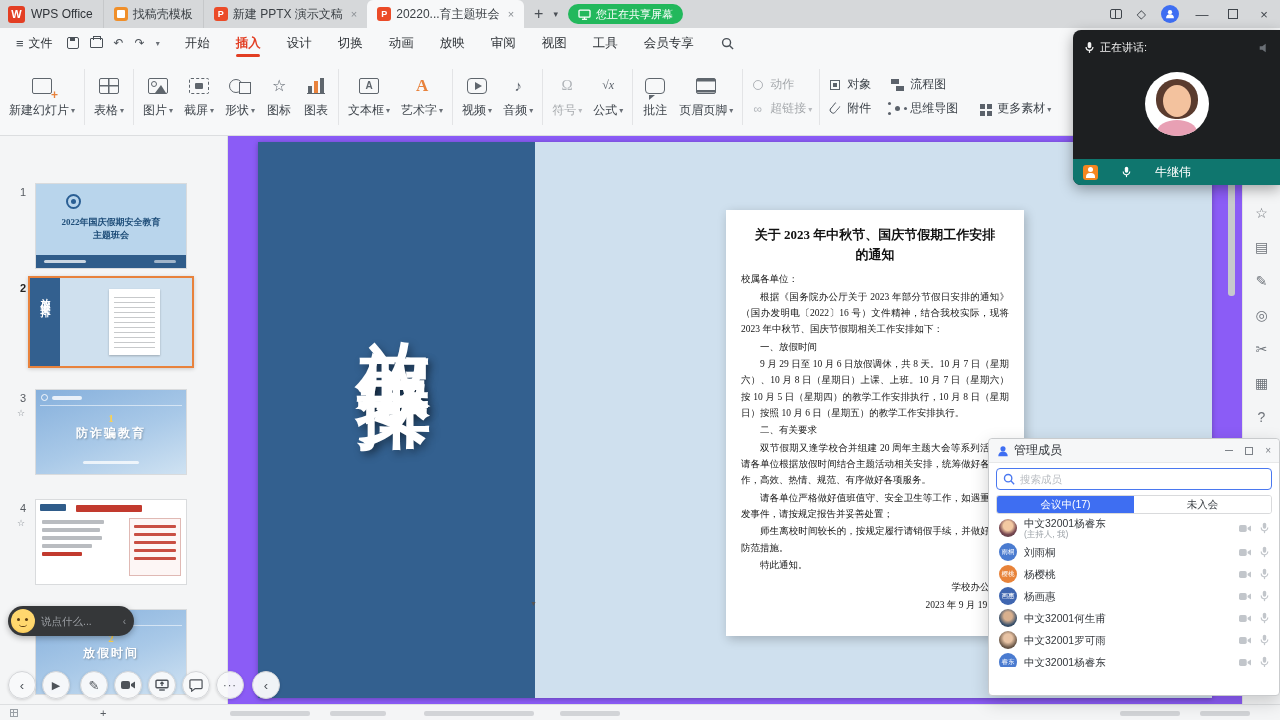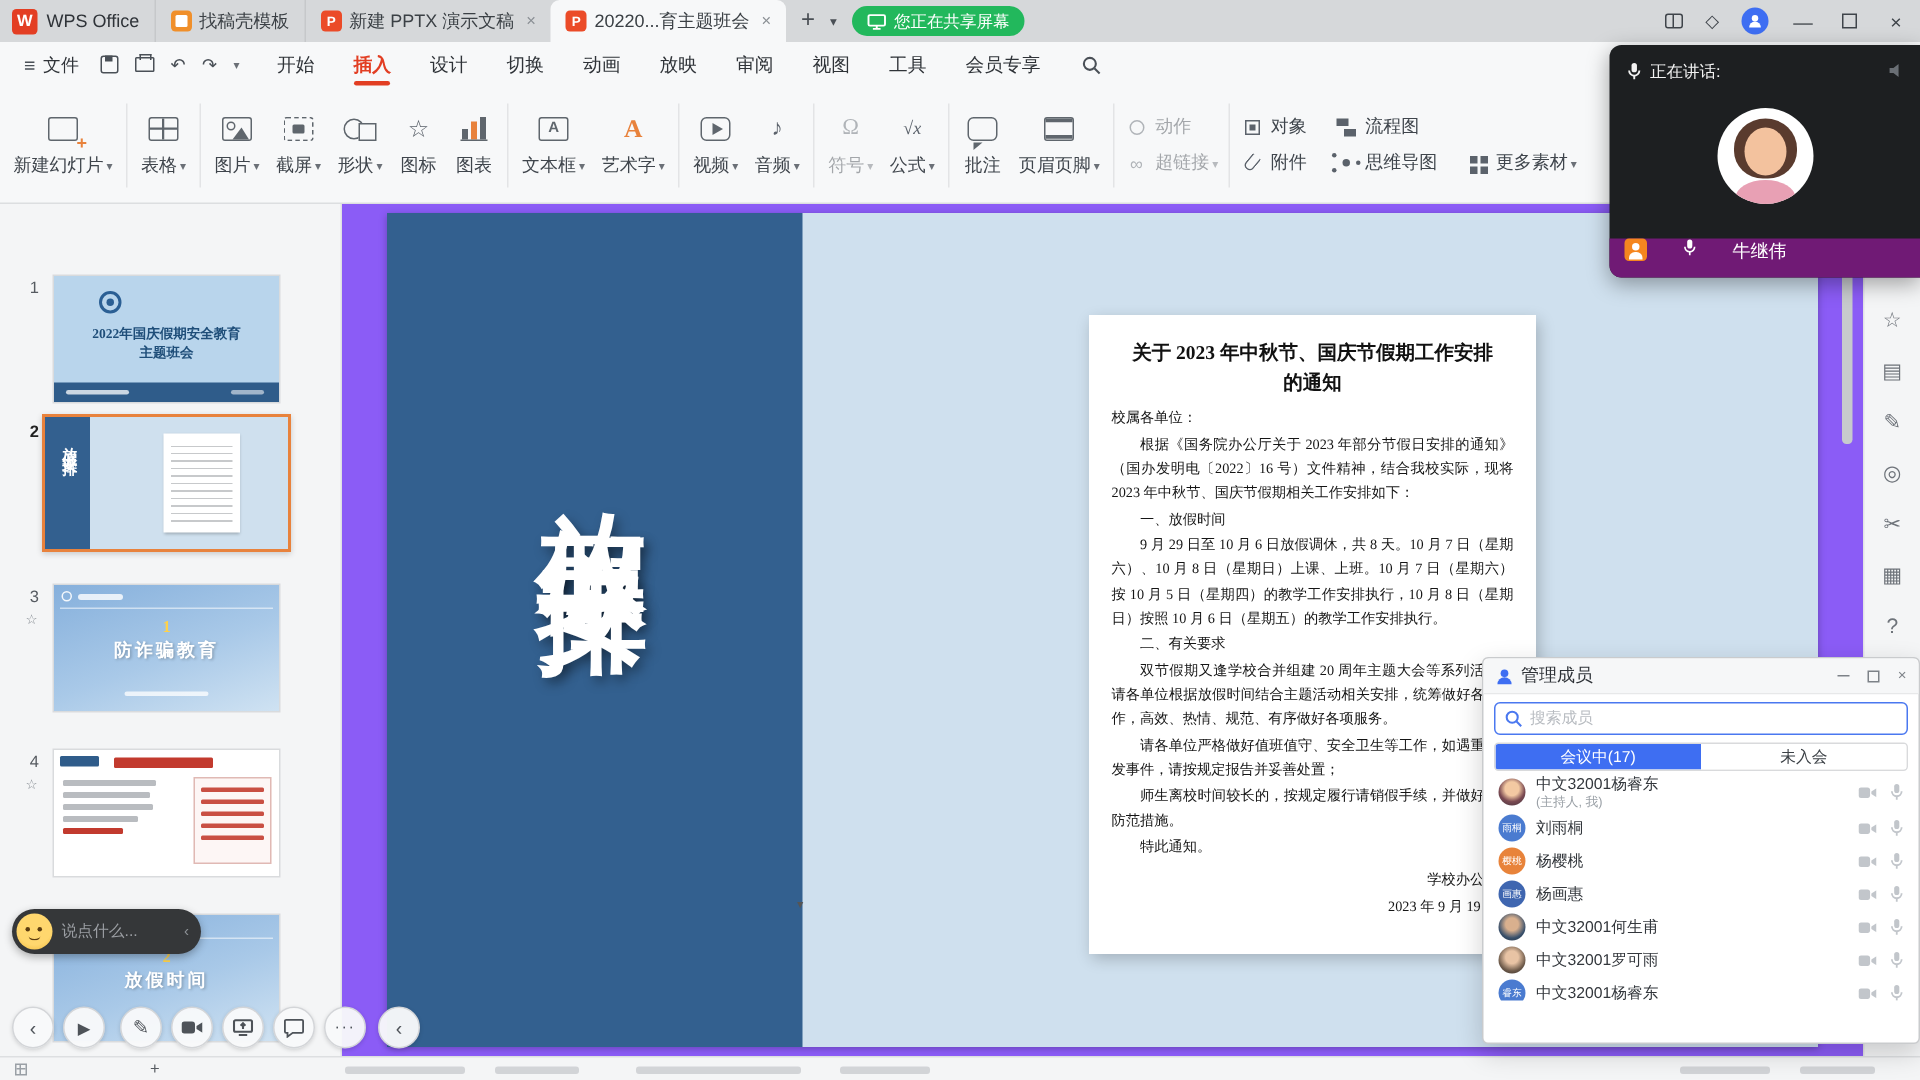--- a/index.html
+++ b/index.html
@@ -146,21 +146,21 @@
 #vscroll::after{content:'';position:absolute;left:0;top:36px;width:7px;height:120px;background:#c7cacd;border-radius:3px}
 
 
 #videopanel{position:absolute;left:1073px;top:30px;width:207px;height:155px;background:#1d1f21;border-radius:8px 0 0 8px;box-shadow:0 4px 14px rgba(0,0,0,.35);z-index:30}
 .vp-status{position:absolute;left:12px;top:10px;display:flex;align-items:center;gap:6px;color:#f2f2f2;font-size:11px}
 .vp-vol{position:absolute;right:10px;top:10px}
 .vp-avatar{position:absolute;left:50%;top:42px;transform:translateX(-50%);width:64px;height:64px;border-radius:50%;background:#fff;overflow:hidden}
 .vp-avatar .hair{position:absolute;left:11px;top:7px;width:42px;height:40px;background:#5a3b2e;border-radius:50% 50% 46% 46%}
 .vp-avatar .face{position:absolute;left:18px;top:13px;width:28px;height:32px;background:#f3c29e;border-radius:50%}
 .vp-avatar .shirt{position:absolute;left:12px;bottom:-8px;width:40px;height:24px;background:#e8a0b4;border-radius:50% 50% 0 0}
-.vp-bottom{position:absolute;left:0;bottom:0;width:100%;height:26px;background:#701a75;border-radius:0 0 0 8px;display:flex;gap:24px;padding:0 10px}
+.vp-bottom{position:absolute;left:0;bottom:0;width:100%;height:26px;background:#0f766e;border-radius:0 0 0 8px;display:flex;align-items:center;gap:24px;padding:0 10px}
 .person-badge{width:15px;height:15px;background:#f5861f;border-radius:3px;position:relative;flex:none}
 .person-badge::before{content:'';position:absolute;left:5px;top:2.5px;width:5px;height:5px;background:#fff;border-radius:50%}
 .person-badge::after{content:'';position:absolute;left:3px;top:8.5px;width:9px;height:5px;background:#fff;border-radius:4px 4px 0 0}
 .vp-name{color:#fff;font-size:12px}
 
 
 #memberspanel{position:absolute;left:988px;top:438px;width:292px;height:258px;background:#fff;border:1px solid #c9cbcd;border-radius:4px;box-shadow:0 6px 18px rgba(0,0,0,.18);z-index:40}
 .mp-head{height:24px;background:#f6f7f8;border-bottom:1px solid #e7e8e9;display:flex;align-items:center;padding:0 8px;gap:5px;border-radius:4px 4px 0 0}
 .mp-title{font-size:12px;color:#2e3237}
 .mp-ctrls{margin-left:auto;display:flex;gap:12px;color:#7d8288;font-size:10px;align-items:center}

